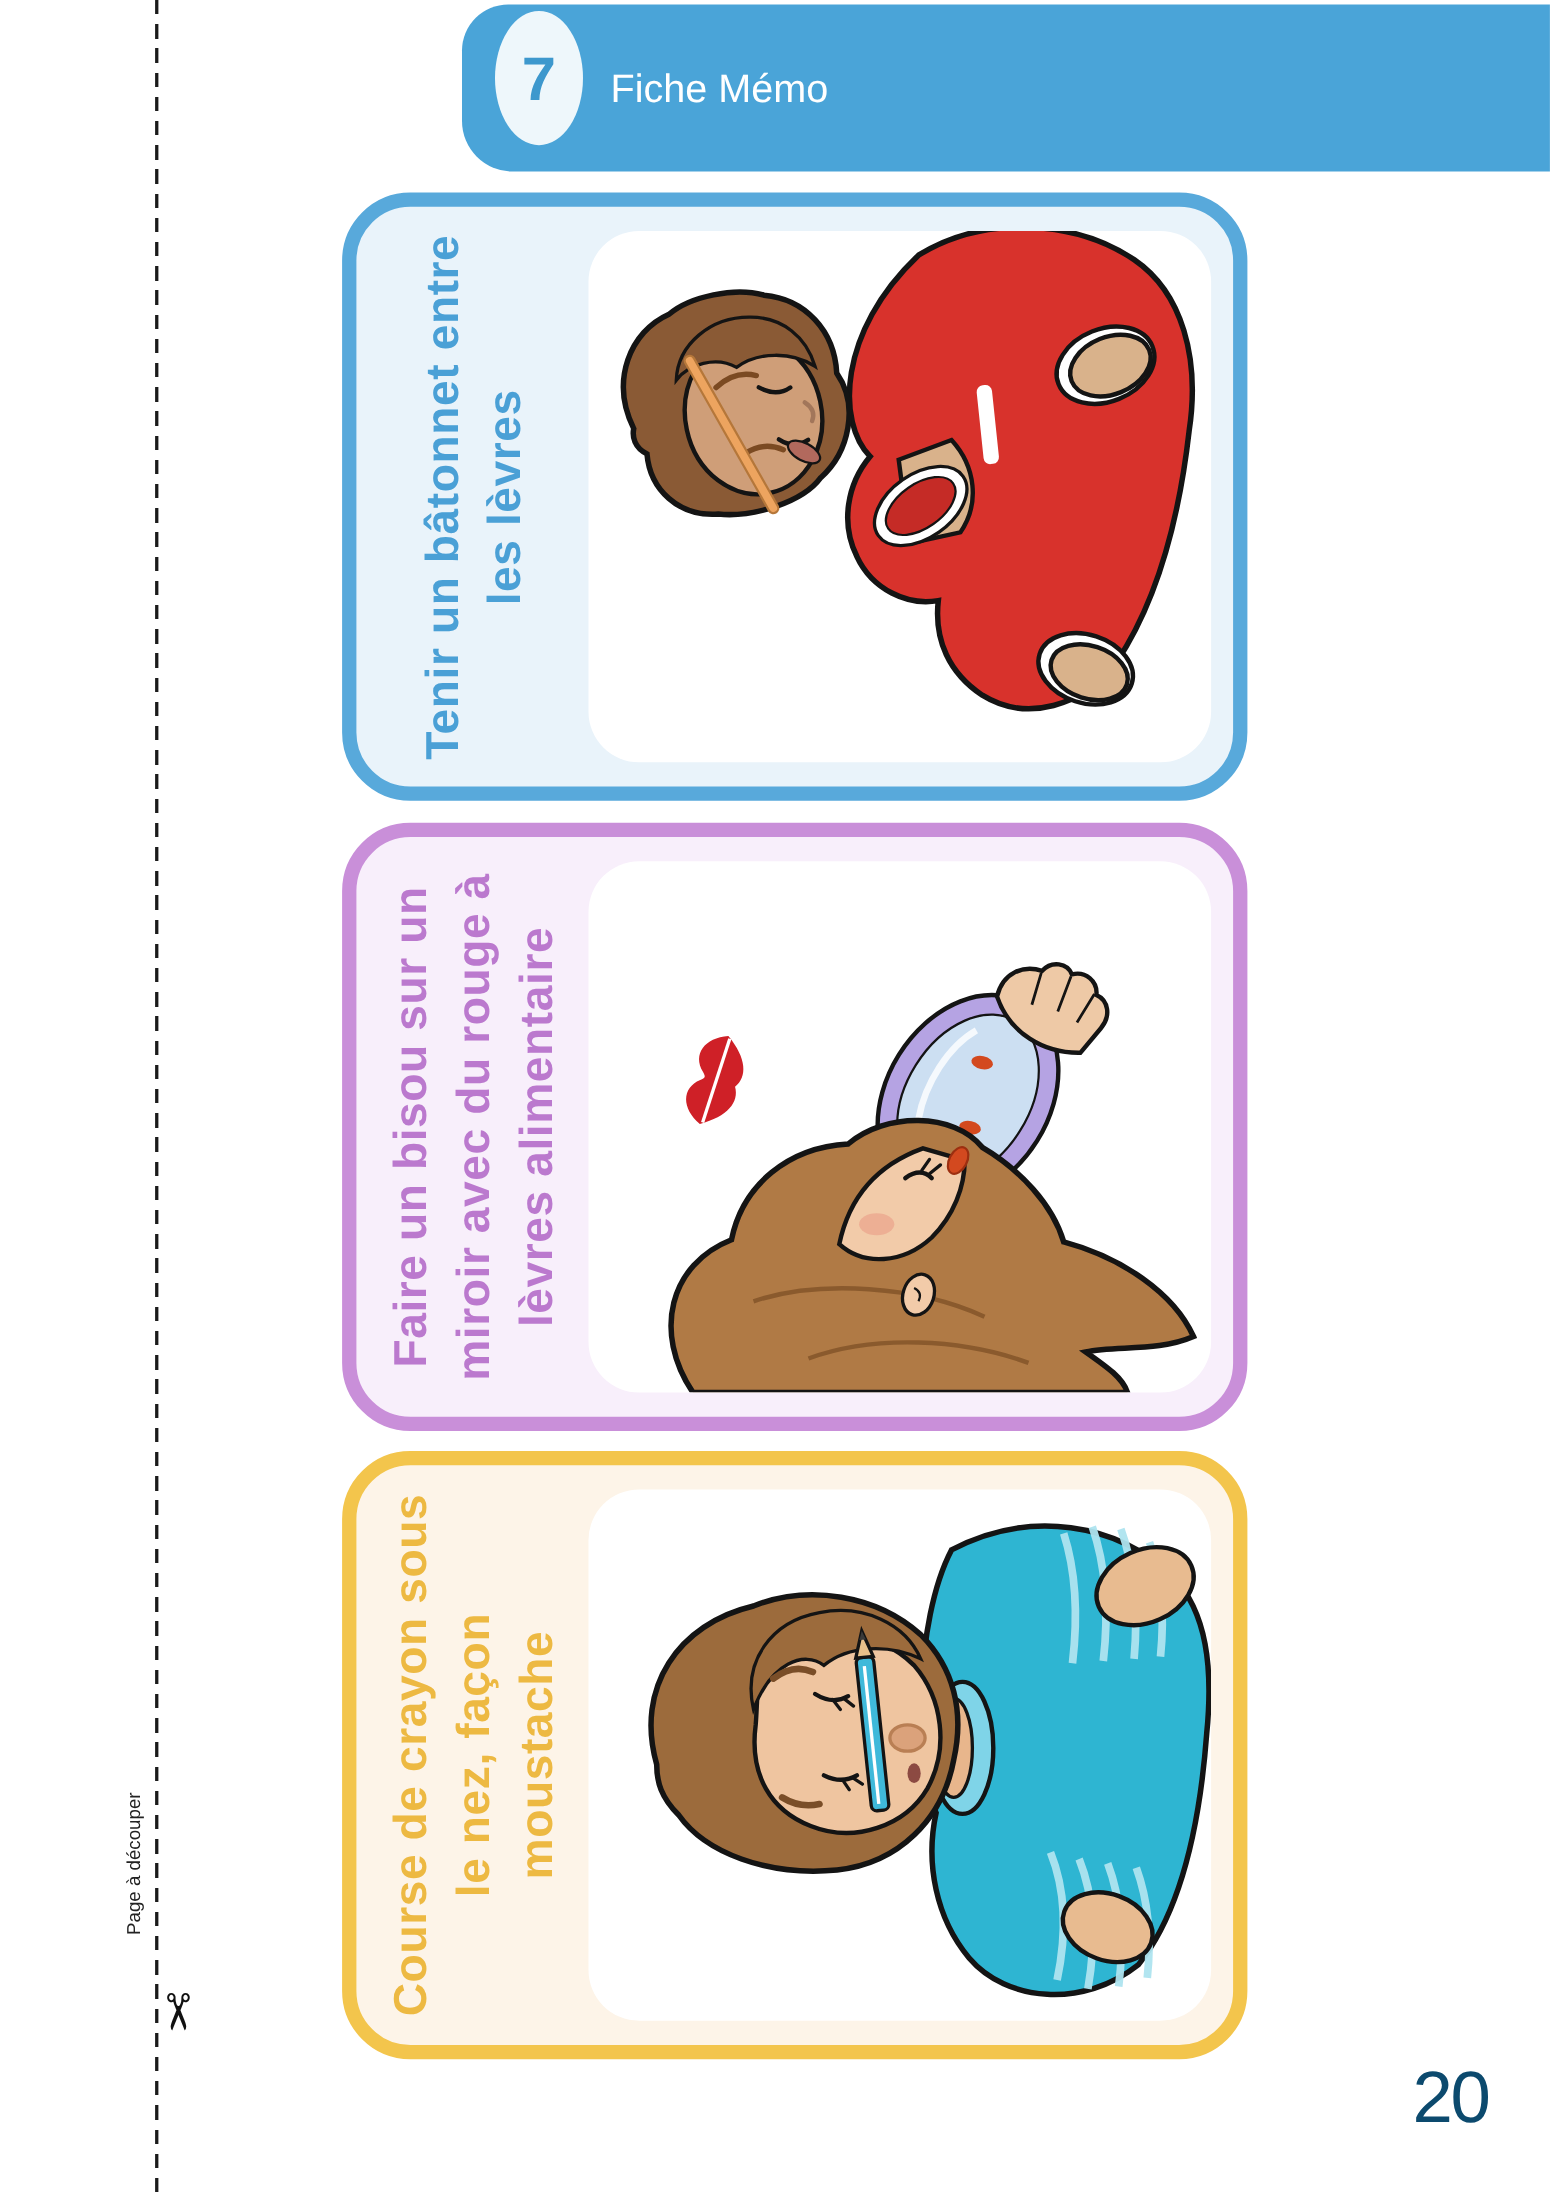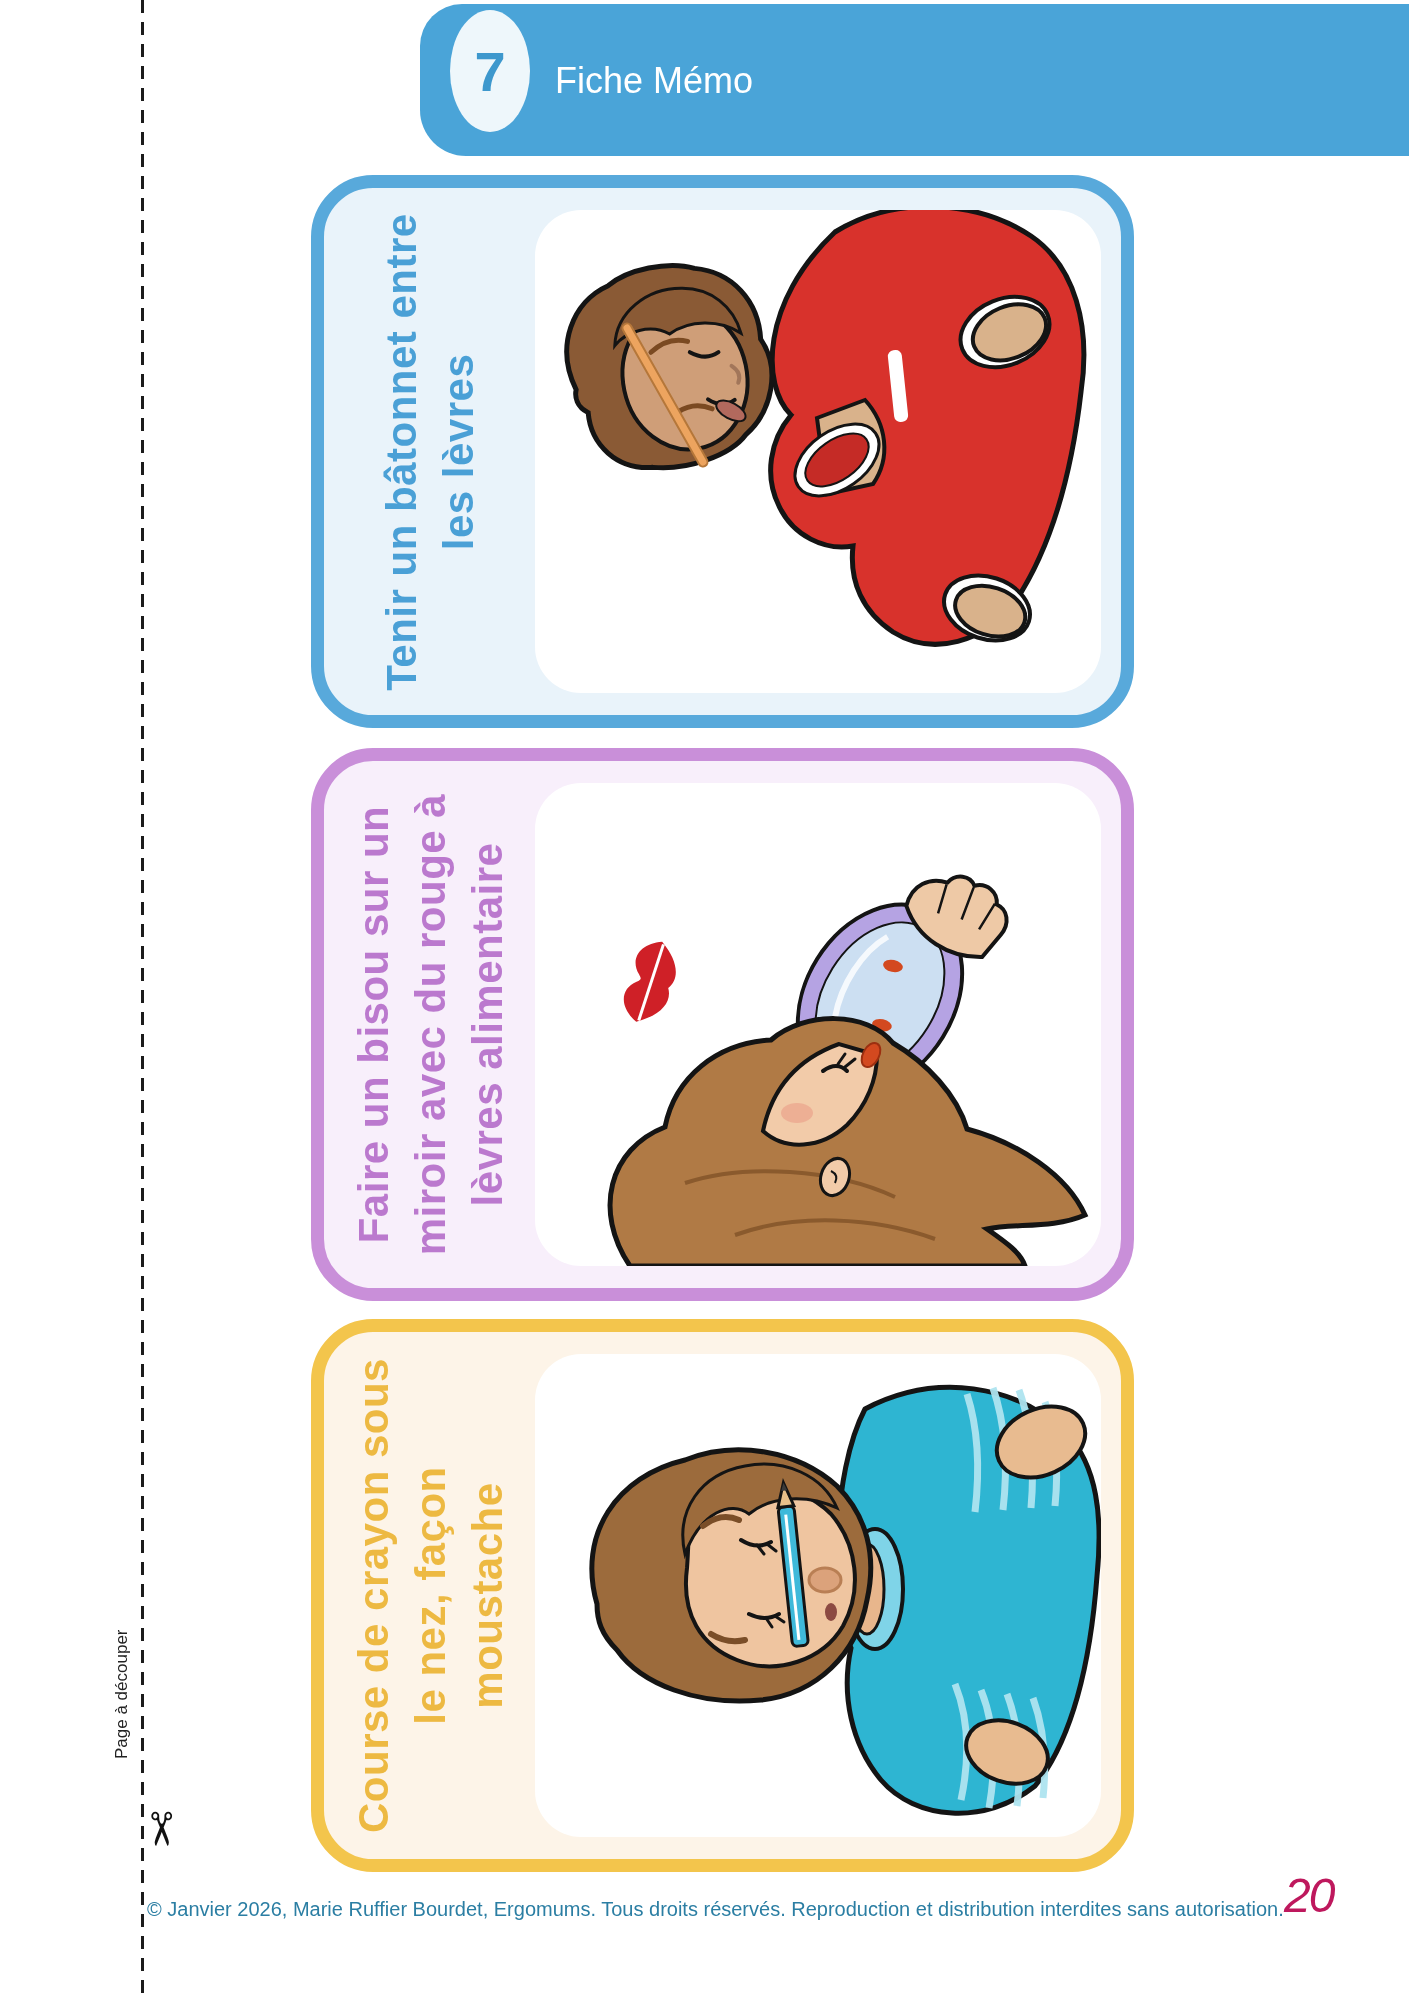--- a/index.html
+++ b/index.html
@@ -39,22 +39,22 @@
     font-weight:bold;font-size:42px;line-height:57px;letter-spacing:.5px;}
   .c1 .rot{color:#4aa0d6;}
   .c2 .rot{color:#bb79ce;}
   .c3 .rot{color:#edb942;}
   .panel{position:absolute;left:211px;top:22px;width:566px;height:483px;
     background:#ffffff;border-radius:46px;overflow:hidden;}
   .panel svg{display:block;width:566px;height:483px;}
 
   
   .copyright{position:absolute;left:147px;top:1898px;font-size:20px;color:#2b7ea3;white-space:nowrap;}
-  .pagenum{position:absolute;left:1284px;top:1868px;font-size:48px;color:#be185d;
-    letter-spacing:-2px;font-weight:400;font-style:italic;}
+  .pagenum{position:absolute;left:1284px;top:1868px;font-size:66px;color:#0c4a6e;
+    letter-spacing:-2px;font-weight:400;}
 </style>
 </head>
 <body>
 
 <div class="page">
 
   <div class="cutline"></div>
   <div class="cutlabel">
     <div class="inner">Page à découper</div>
   </div>
@@ -235,16 +235,15 @@
         <g transform="rotate(-6 260 220)">
           <rect x="250" y="152" width="16" height="140" rx="5" fill="#3fb9da" stroke="#141414" stroke-width="3"></rect>
           <line x1="257" y1="160" x2="257" y2="286" stroke="#ffffff" stroke-width="3"></line>
           <path d="M250,152 L258,128 L266,152 Z" fill="#e8c08a" stroke="#141414" stroke-width="3"></path>
           <path d="M255,136 L258,128 L261,136 Z" fill="#3a3a3a"></path>
         </g>
       </svg>
     </div>
   </section>
 
-  <div class="copyright">© Janvier 2026, Marie Ruffier Bourdet, Ergomums. Tous droits réservés. Reproduction et distribution interdites sans autorisation.</div>
   <div class="pagenum">20</div>
 
 </div>
 
 </body></html>

